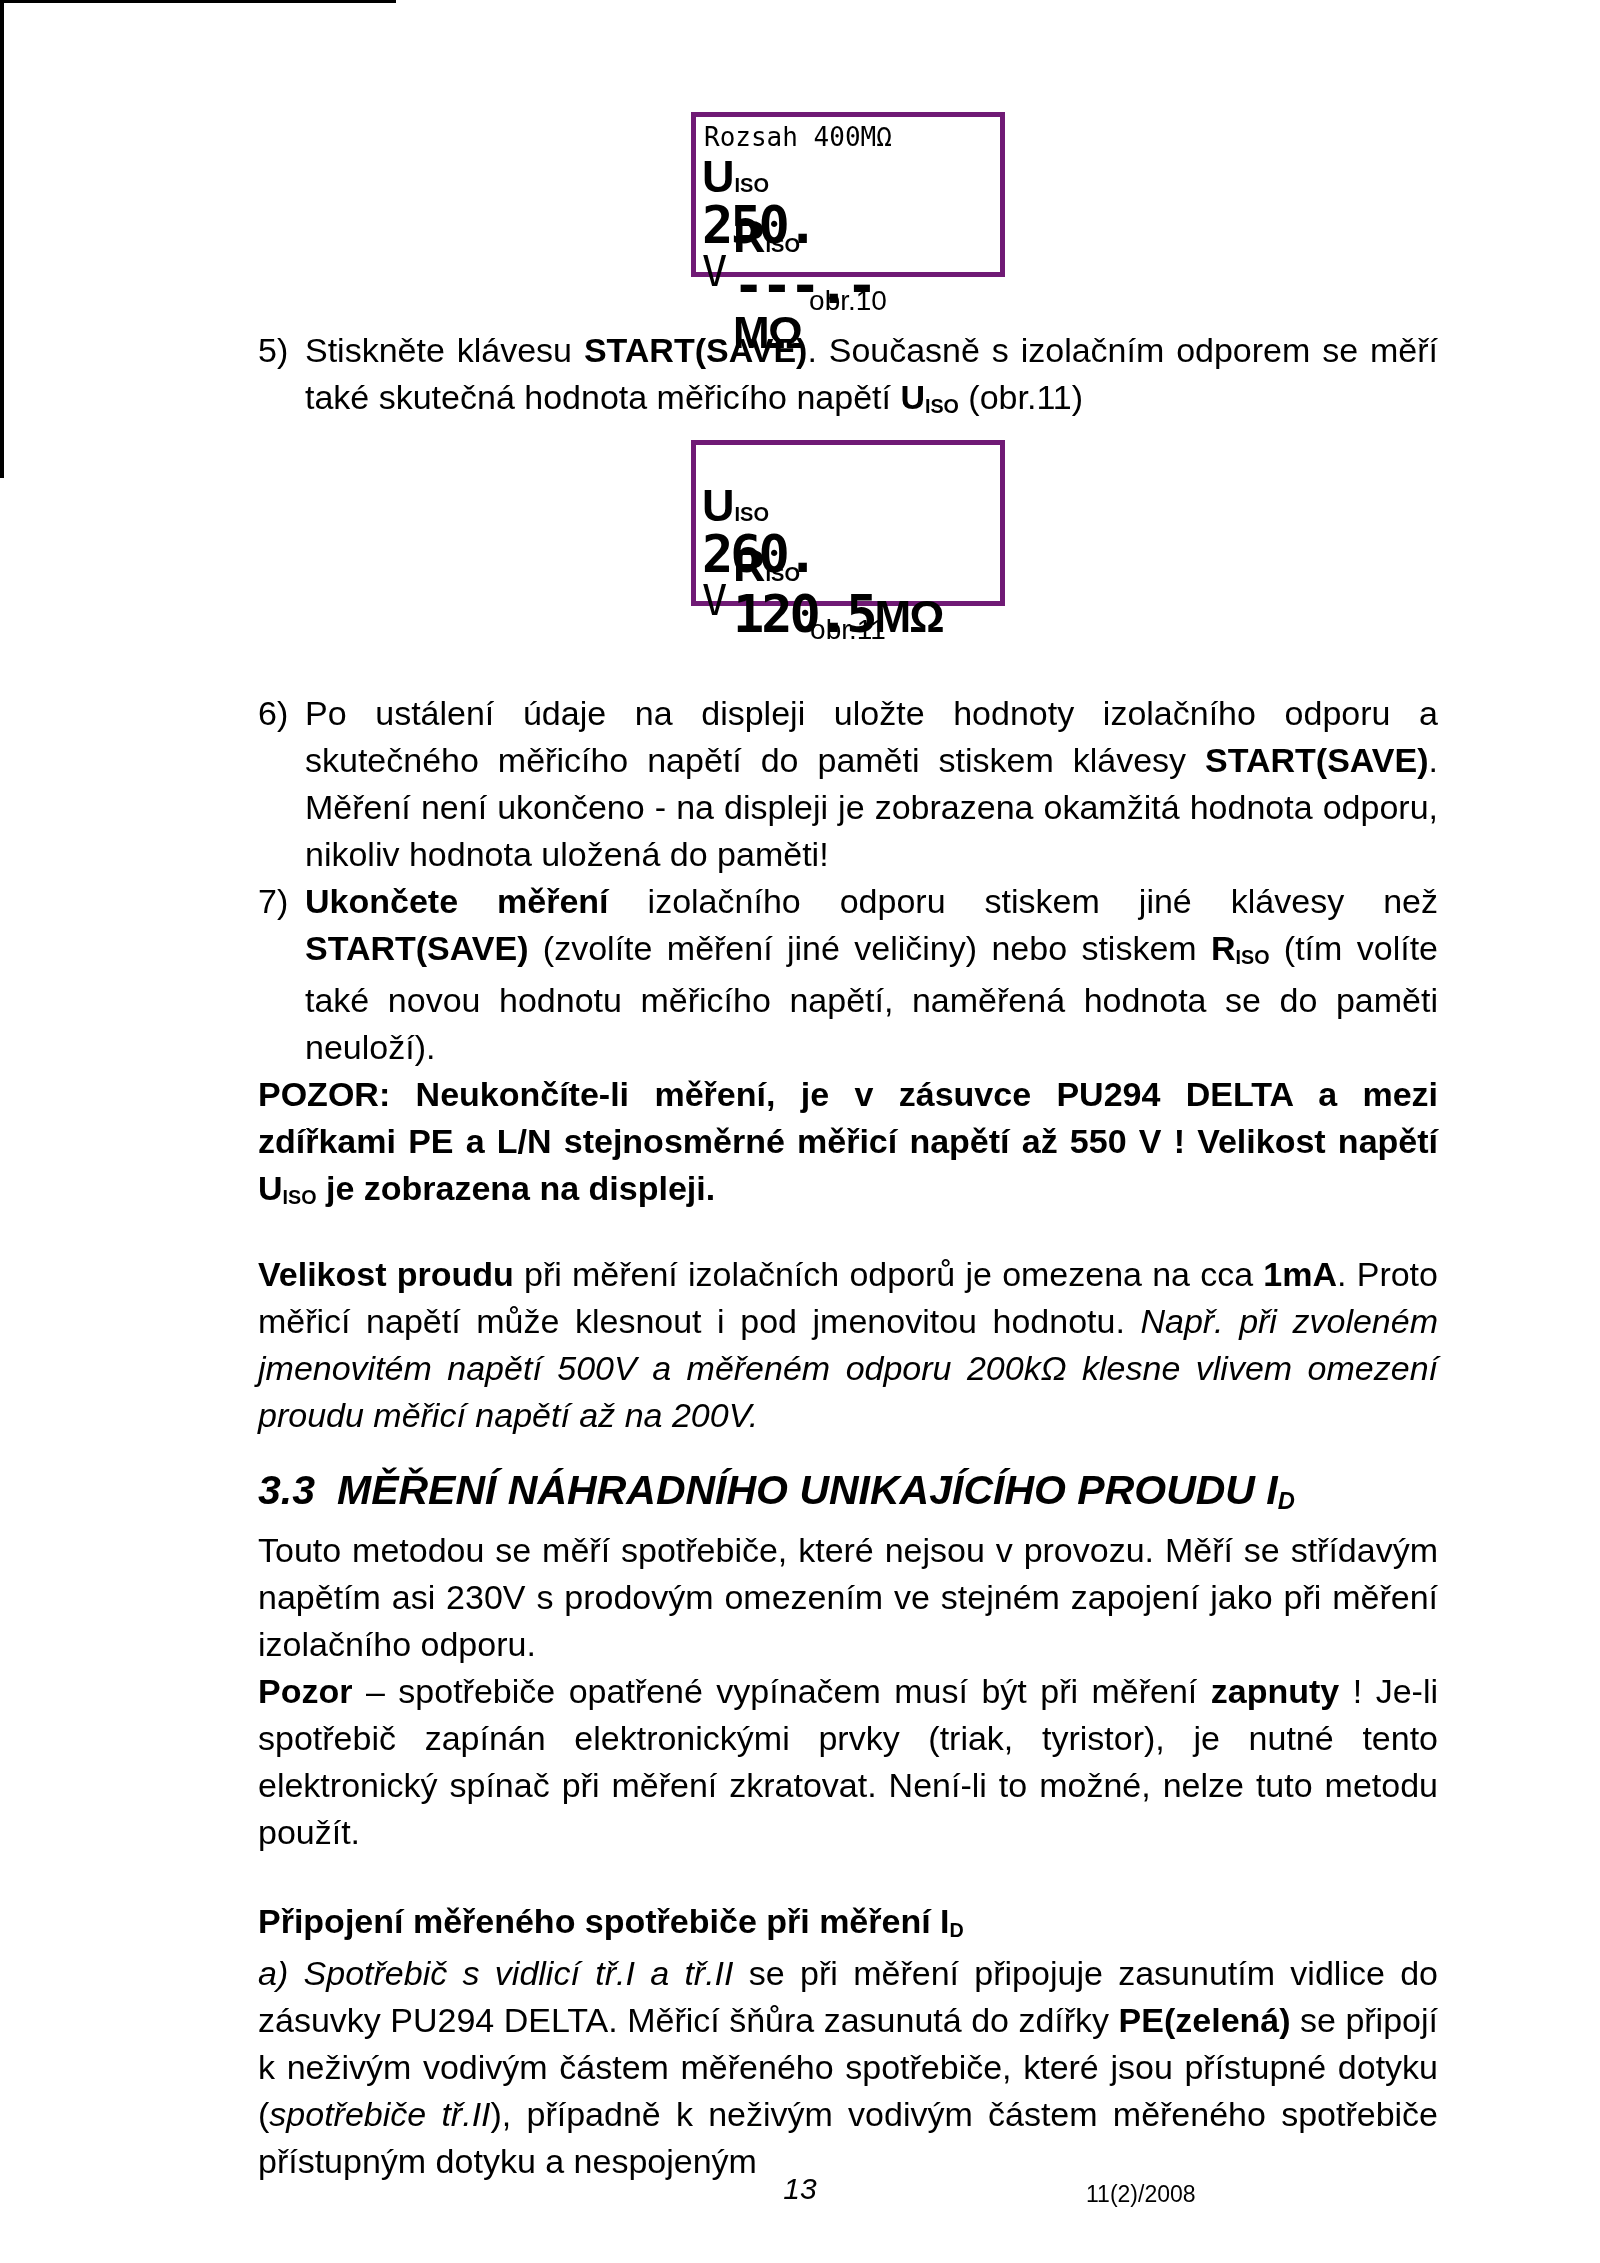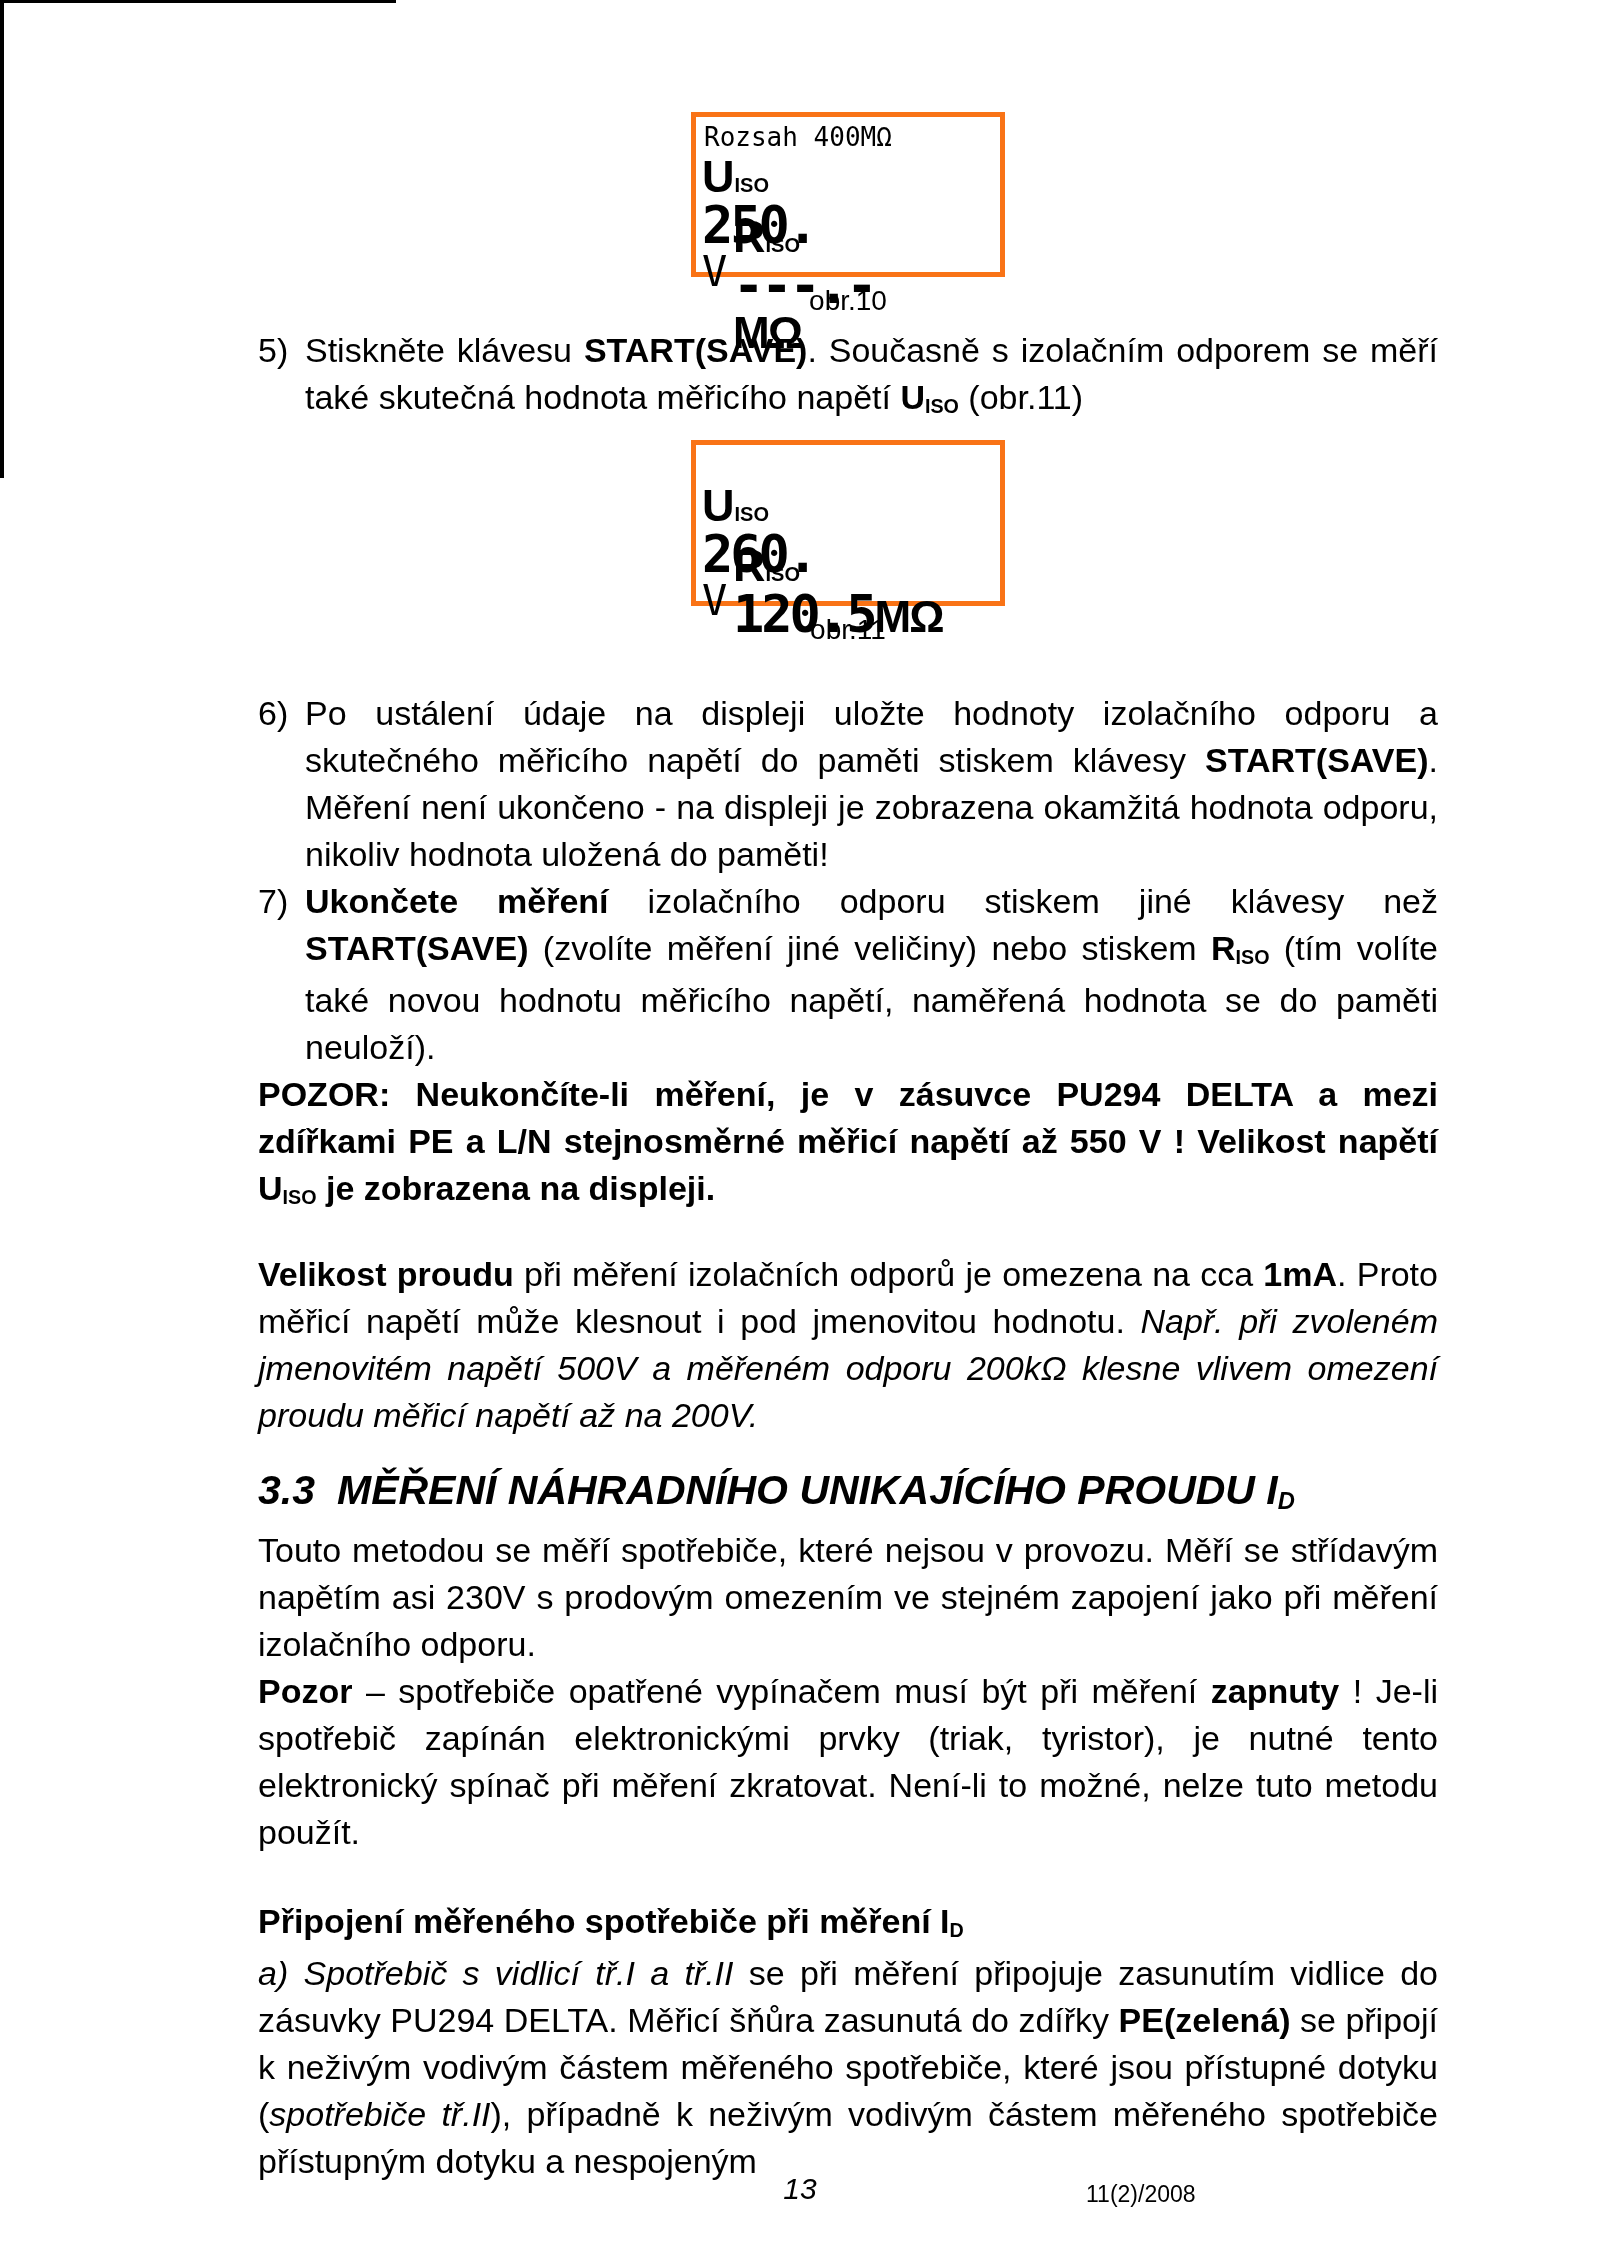--- a/index.html
+++ b/index.html
@@ -18,21 +18,21 @@
   .b{font-weight:bold;}
   .i{font-style:italic;}
   .sub{font-size:0.58em;position:relative;top:0.22em;letter-spacing:0;}
 
   
   .figure{text-align:center;}
   .fig-caption{text-align:center;font-size:28px;line-height:44px;margin:2px 0 4px 0;}
 
   .lcd{
     display:inline-block;box-sizing:border-box;width:314px;
-    border:5px solid #f97316;background:#fff;text-align:left;vertical-align:top;
+    border:5px solid #701a75;background:#fff;text-align:left;vertical-align:top;
   }
   .lcd-range{font-family:"DejaVu Sans Mono",monospace;font-size:26px;line-height:34px;padding:3px 6px 0 8px;letter-spacing:0;}
   .lcd-spacer{height:38px;}
   .lcd-row{display:flex;align-items:baseline;justify-content:space-between;padding:0 6px 0 6px;flex-direction:column;}
   .lcd-row-u{height:60px;}
   .lcd-row-r{height:58px;padding-left:37px;}
   .lcd-label{font-size:45px;font-weight:bold;line-height:1;}
   .lcd-labelsub{font-size:20px;font-weight:bold;}
   .lcd-value{font-family:"DejaVu Sans Mono",monospace;font-weight:bold;font-size:52px;letter-spacing:-3px;line-height:1;}
   .lcd-unit-v{font-family:"DejaVu Sans Mono",monospace;font-size:42px;line-height:1;}

